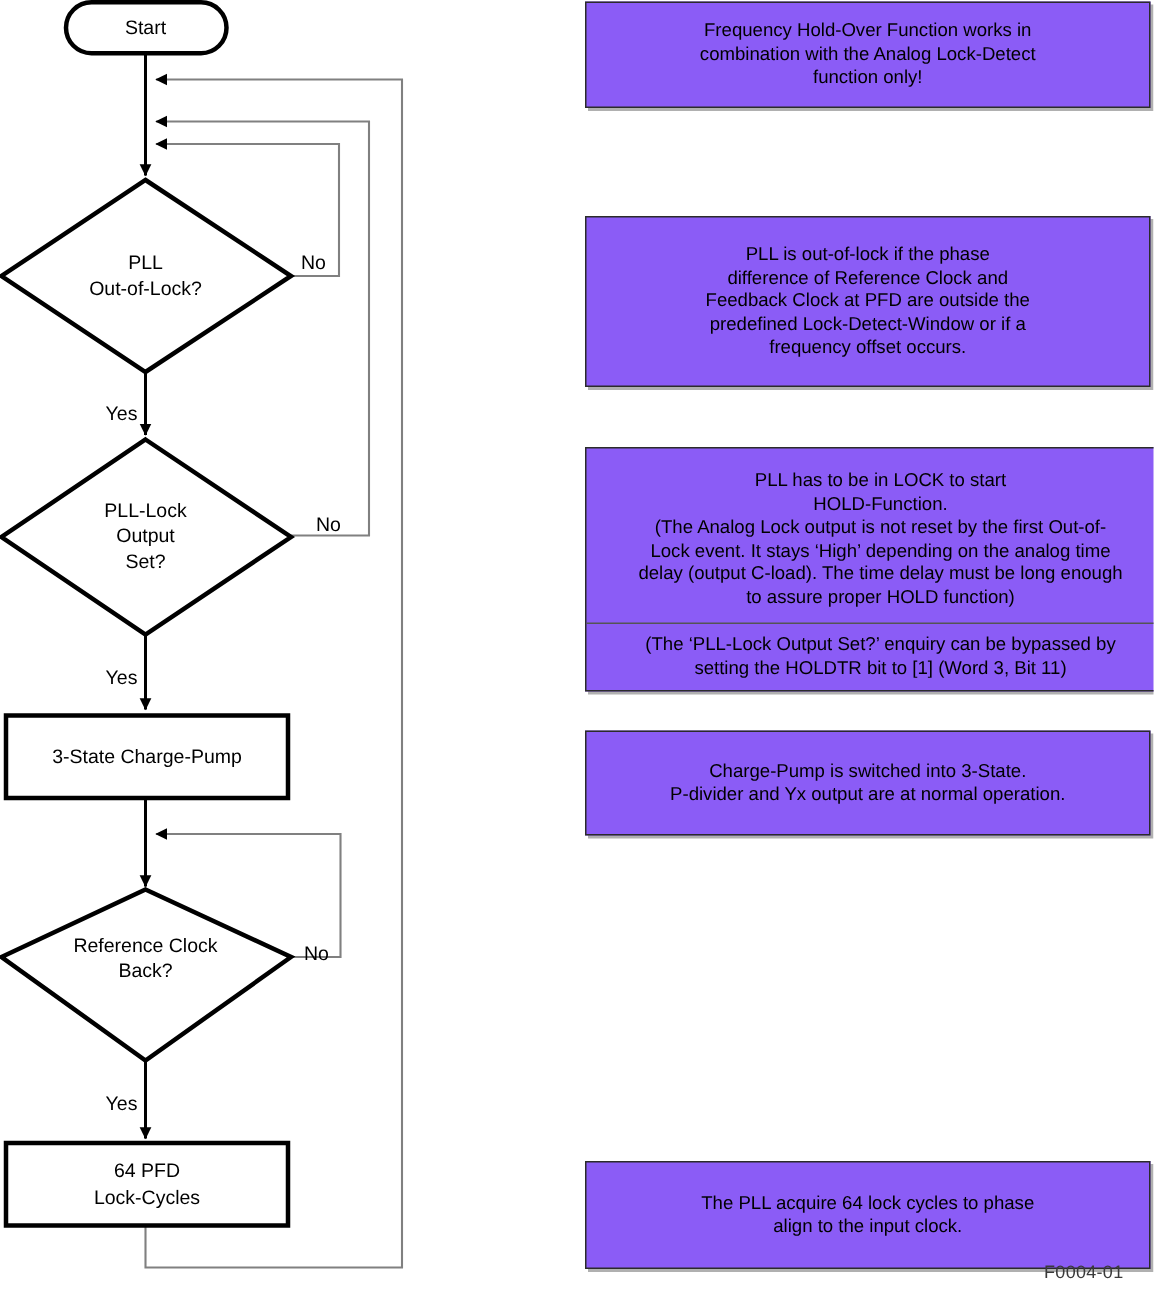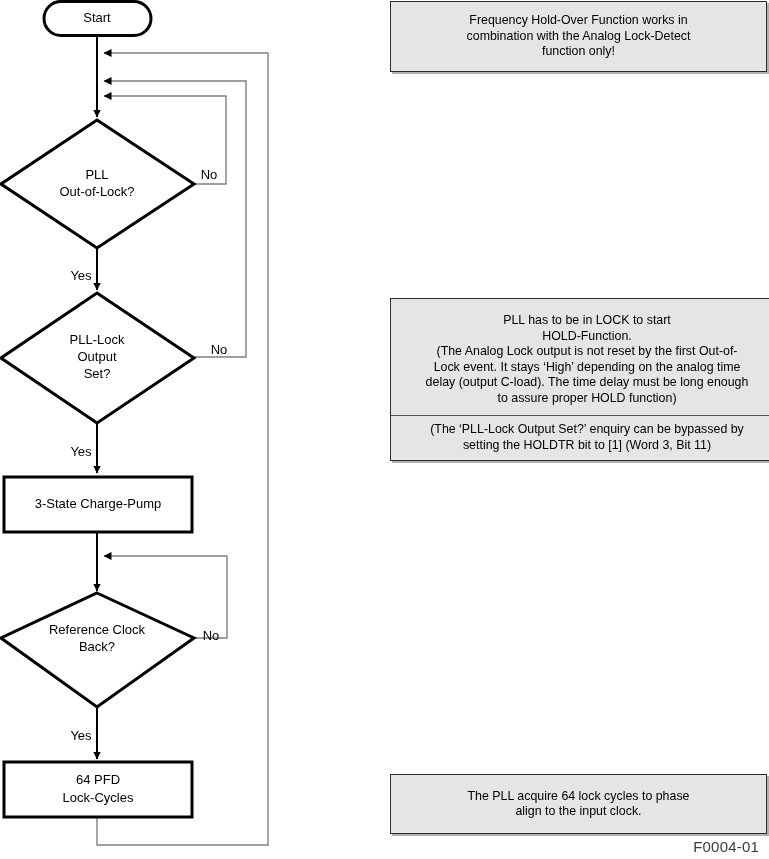--- a/index.html
+++ b/index.html
@@ -54,21 +54,21 @@
   .notes-column {
     position: absolute;
     left: 389px;
     top: 0;
     width: 380px;
     height: 859px;
   }
   .note-box {
     position: absolute;
     box-sizing: border-box;
-    background: #e5e5e5;
+    background: #8b5cf6;
     border: 1.5px solid #2b2b2b;
     box-shadow: 2px 2px 0 0 #b0b0b0;
     display: flex;
     flex-direction: column;
     justify-content: center;
     align-items: center;
   }
   .note-section {
     width: 100%;
     box-sizing: border-box;
@@ -76,23 +76,23 @@
     text-align: center;
     font-size: 12.4px;
     line-height: 15.5px;
     white-space: pre-line;
   }
   .note-section.divided-top {
     border-top: 1.3px solid #555555;
   }
   .fig-id {
     position: absolute;
-    right: 10px;
+    right: 20px;
     bottom: 4px;
-    font-size: 15px;
+    font-size: 12px;
     color: #3a3a3a;
     letter-spacing: 0.2px;
     margin-left: 32px;
   }
 </style>
 </head>
 <body>
 
 <svg id="flow-svg" viewBox="0 0 290 859">
   <defs>
@@ -149,34 +149,45 @@
 </svg>
 
 <div class="notes-column">
 
   <div class="note-box" style="left:1px; top:1px; width:377px; height:71px;">
     <div class="note-section">Frequency Hold-Over Function works in
 combination with the Analog Lock-Detect
 function only!</div>
   </div>
 
+  <div class="note-box" style="left:1px; top:144px; width:377px; height:114px;">
+    <div class="note-section">PLL is out-of-lock if the phase
+difference of Reference Clock and
+Feedback Clock at PFD are outside the
+predefined Lock-Detect-Window or if a
+frequency offset occurs.</div>
+  </div>
 
   <div class="note-box" style="left:1px; top:298px; width:394px; height:163px; justify-content:flex-start;">
     <div class="note-section" style="padding-top:9px; flex:1; display:flex; align-items:center; justify-content:center;">PLL has to be in LOCK to start
 HOLD-Function.
 (The Analog Lock output is not reset by the first Out-of-
 Lock event. It stays ‘High’ depending on the analog time
 delay (output C-load). The time delay must be long enough
 to assure proper HOLD function)</div>
     <div class="note-section divided-top" style="padding-top:6px; padding-bottom:7px;">(The ‘PLL-Lock Output Set?’ enquiry can be bypassed by
 setting the HOLDTR bit to [1] (Word 3, Bit 11)</div>
   </div>
 
+  <div class="note-box" style="left:1px; top:487px; width:377px; height:70px;">
+    <div class="note-section">Charge-Pump is switched into 3-State.
+P-divider and Yx output are at normal operation.</div>
+  </div>
 
 
-  <div class="note-box" style="left:1px; top:774px; width:377px; height:60px;">
+  <div class="note-box" style="left:1px; top:774px; width:377px; height:72px;">
     <div class="note-section">The PLL acquire 64 lock cycles to phase
 align to the input clock.</div>
   </div>
 
 </div>
 
 <div class="fig-id">F0004-01</div>
 
 </body></html>

